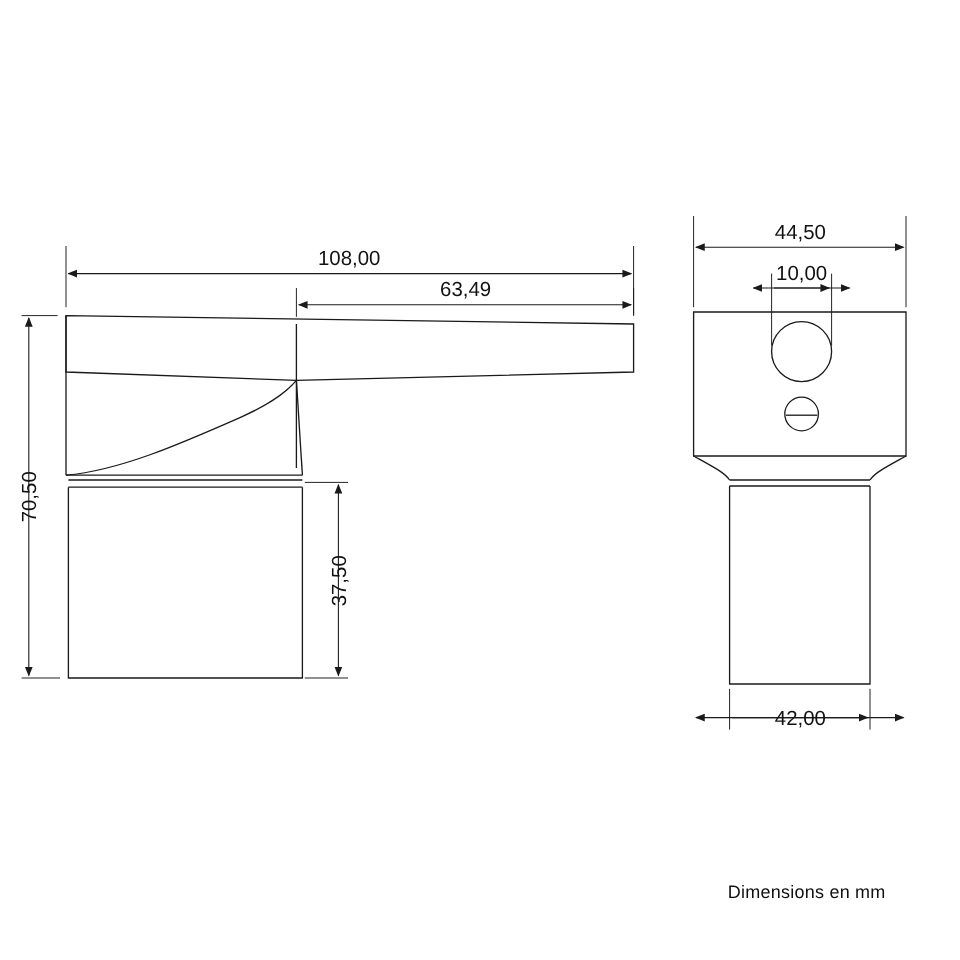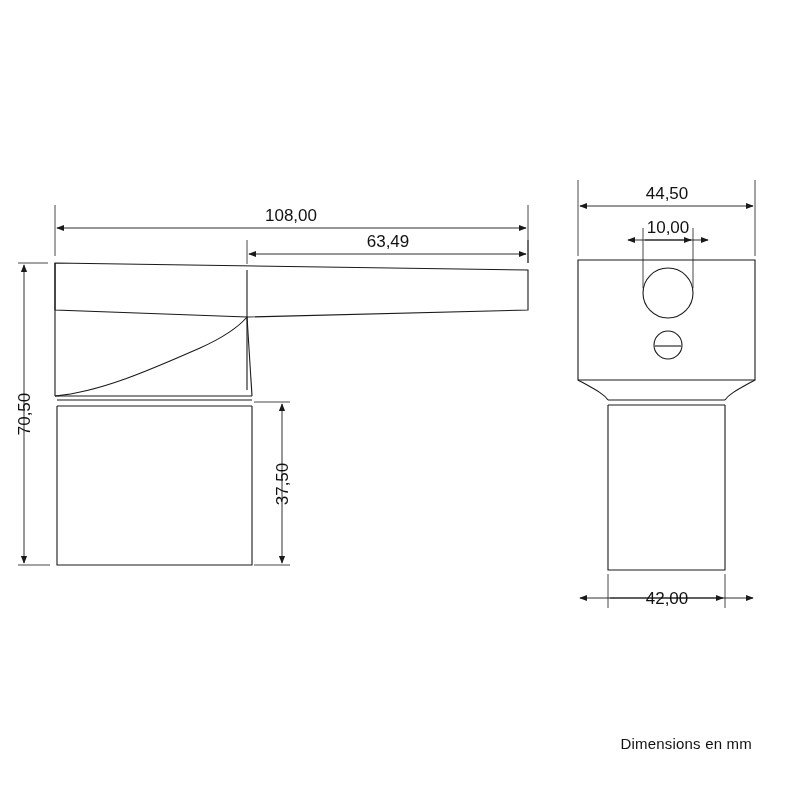--- a/index.html
+++ b/index.html
@@ -22,21 +22,21 @@
     width: 800px;
     height: 800px;
   }
   svg.tech-drawing {
     display: block;
     width: 800px;
     height: 800px;
   }
   .note-text {
     position: absolute;
-    right: 48px;
+    right: 62px;
     top: 735px;
     font-size: 15px;
     letter-spacing: 0.2px;
     color: #111111;
     white-space: nowrap;
   }
 </style>
 </head>
 <body>
 

